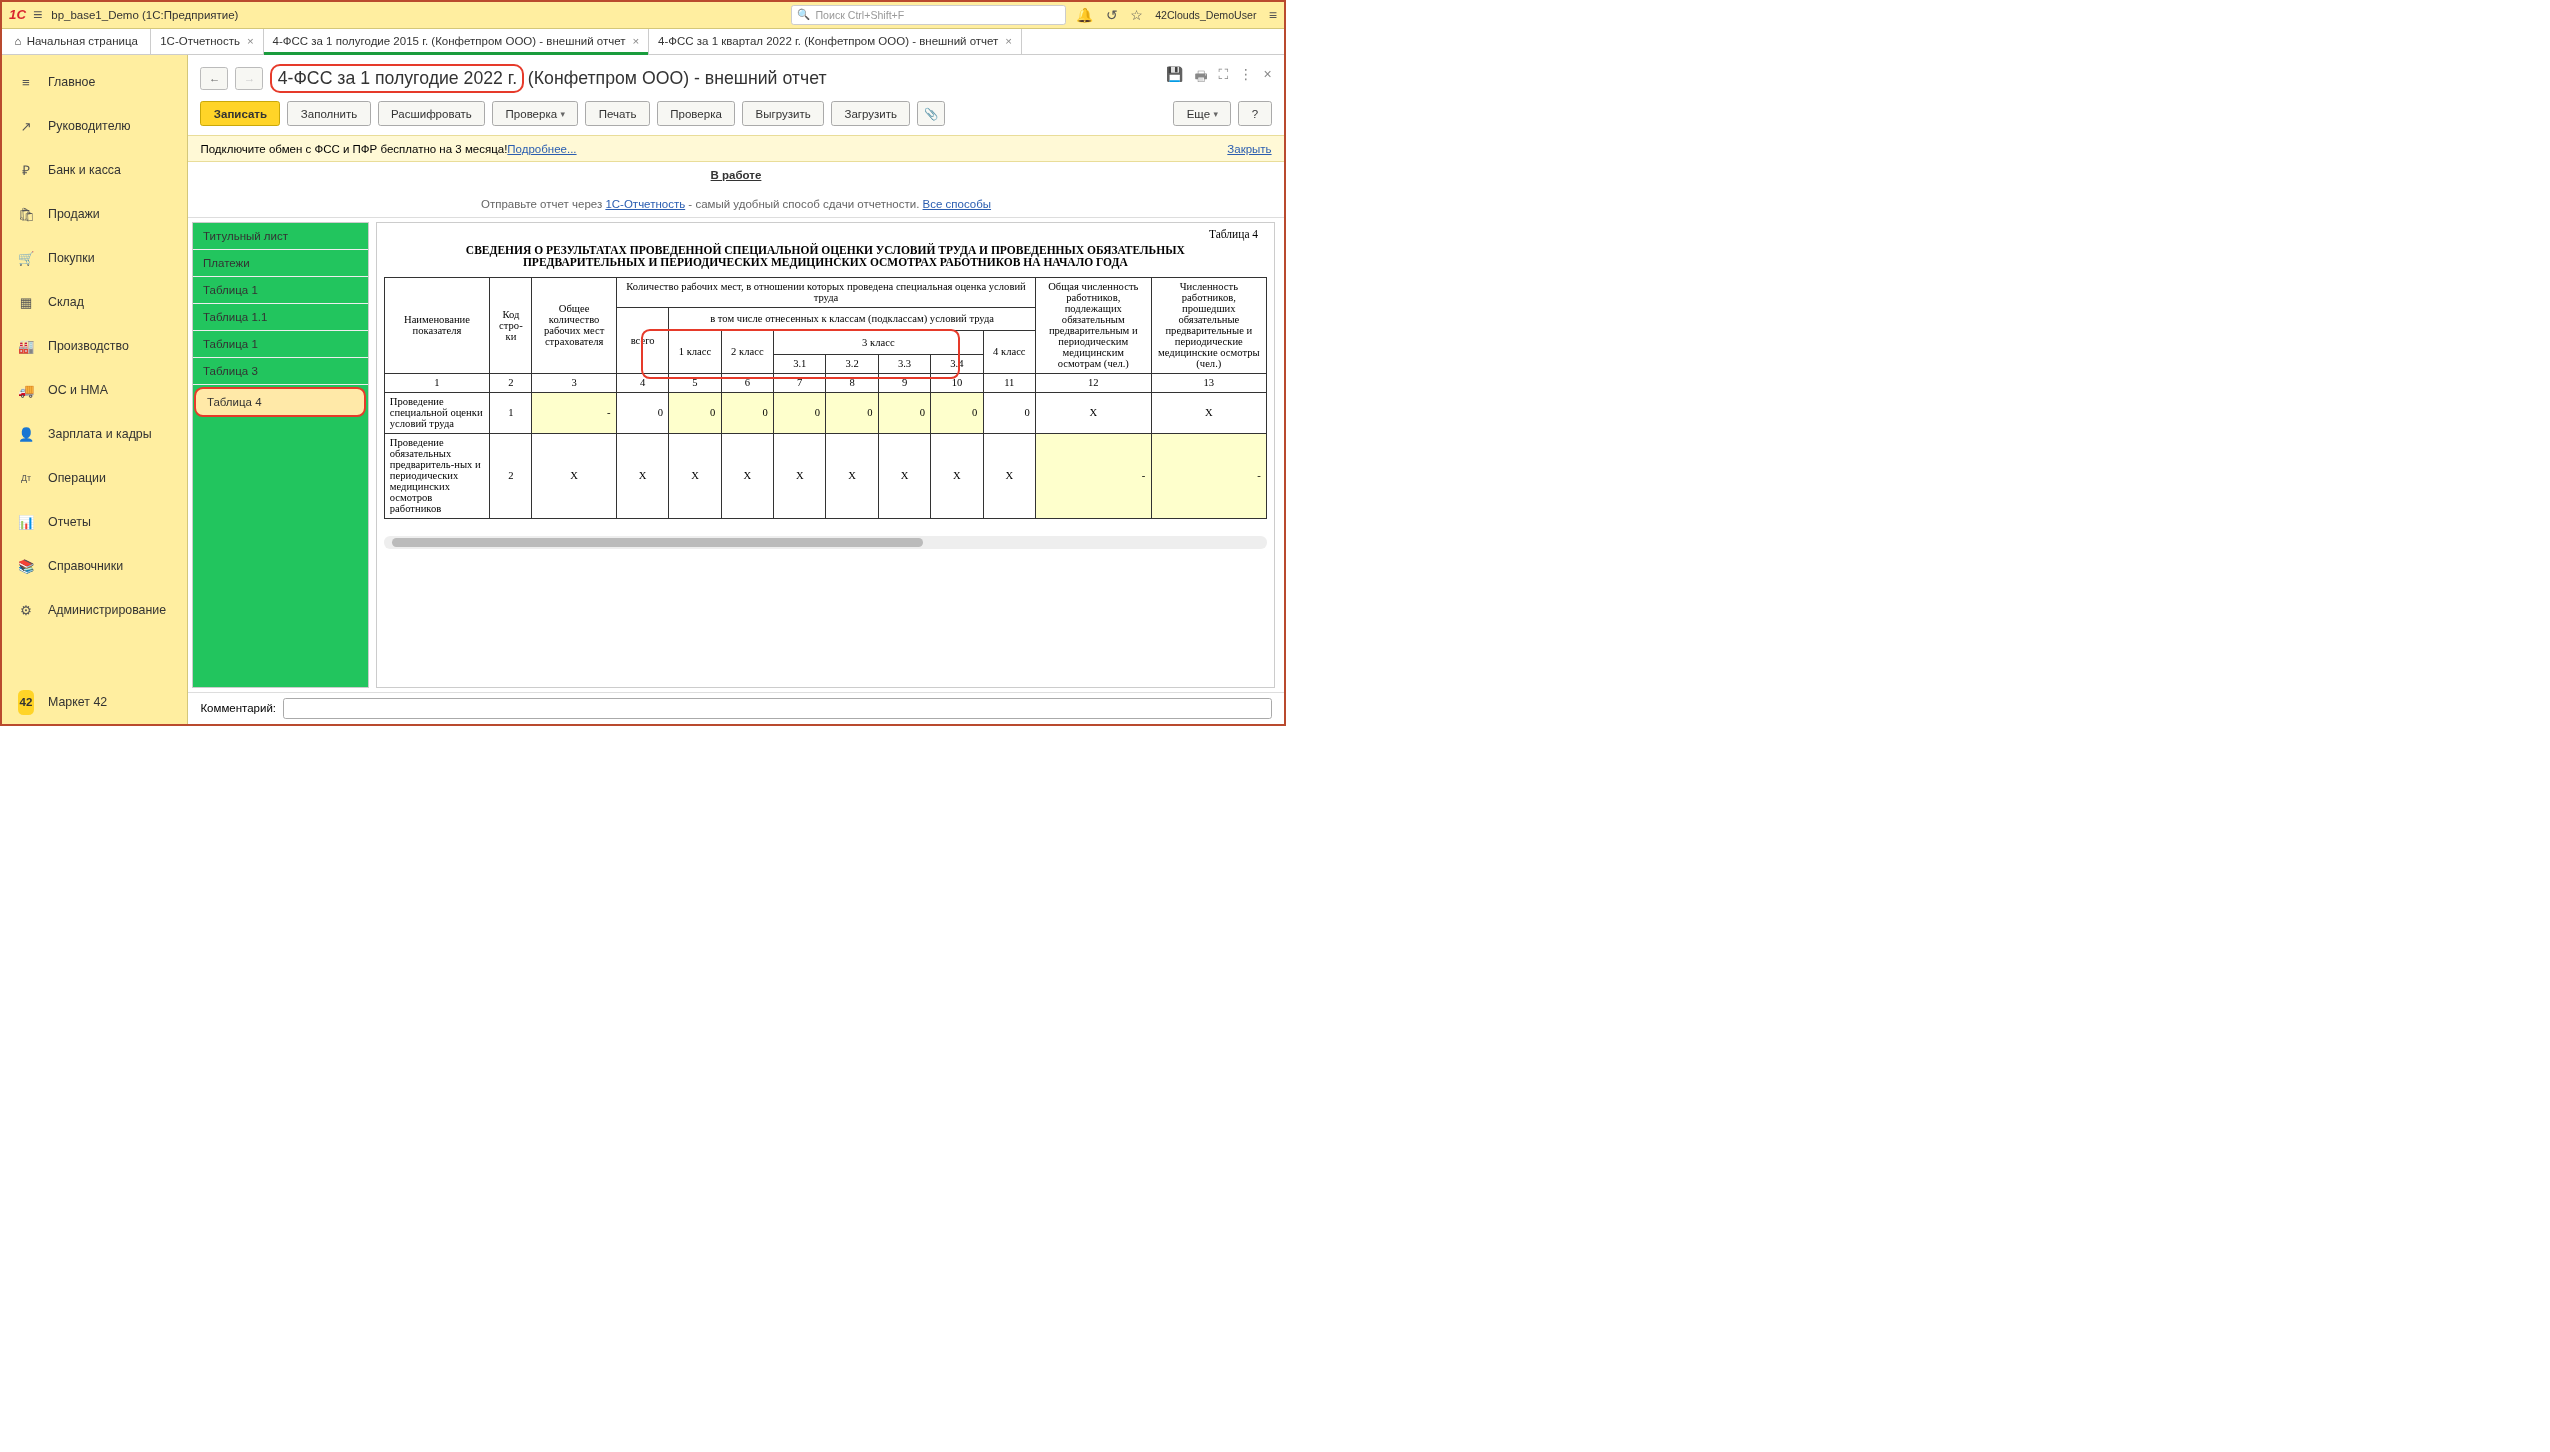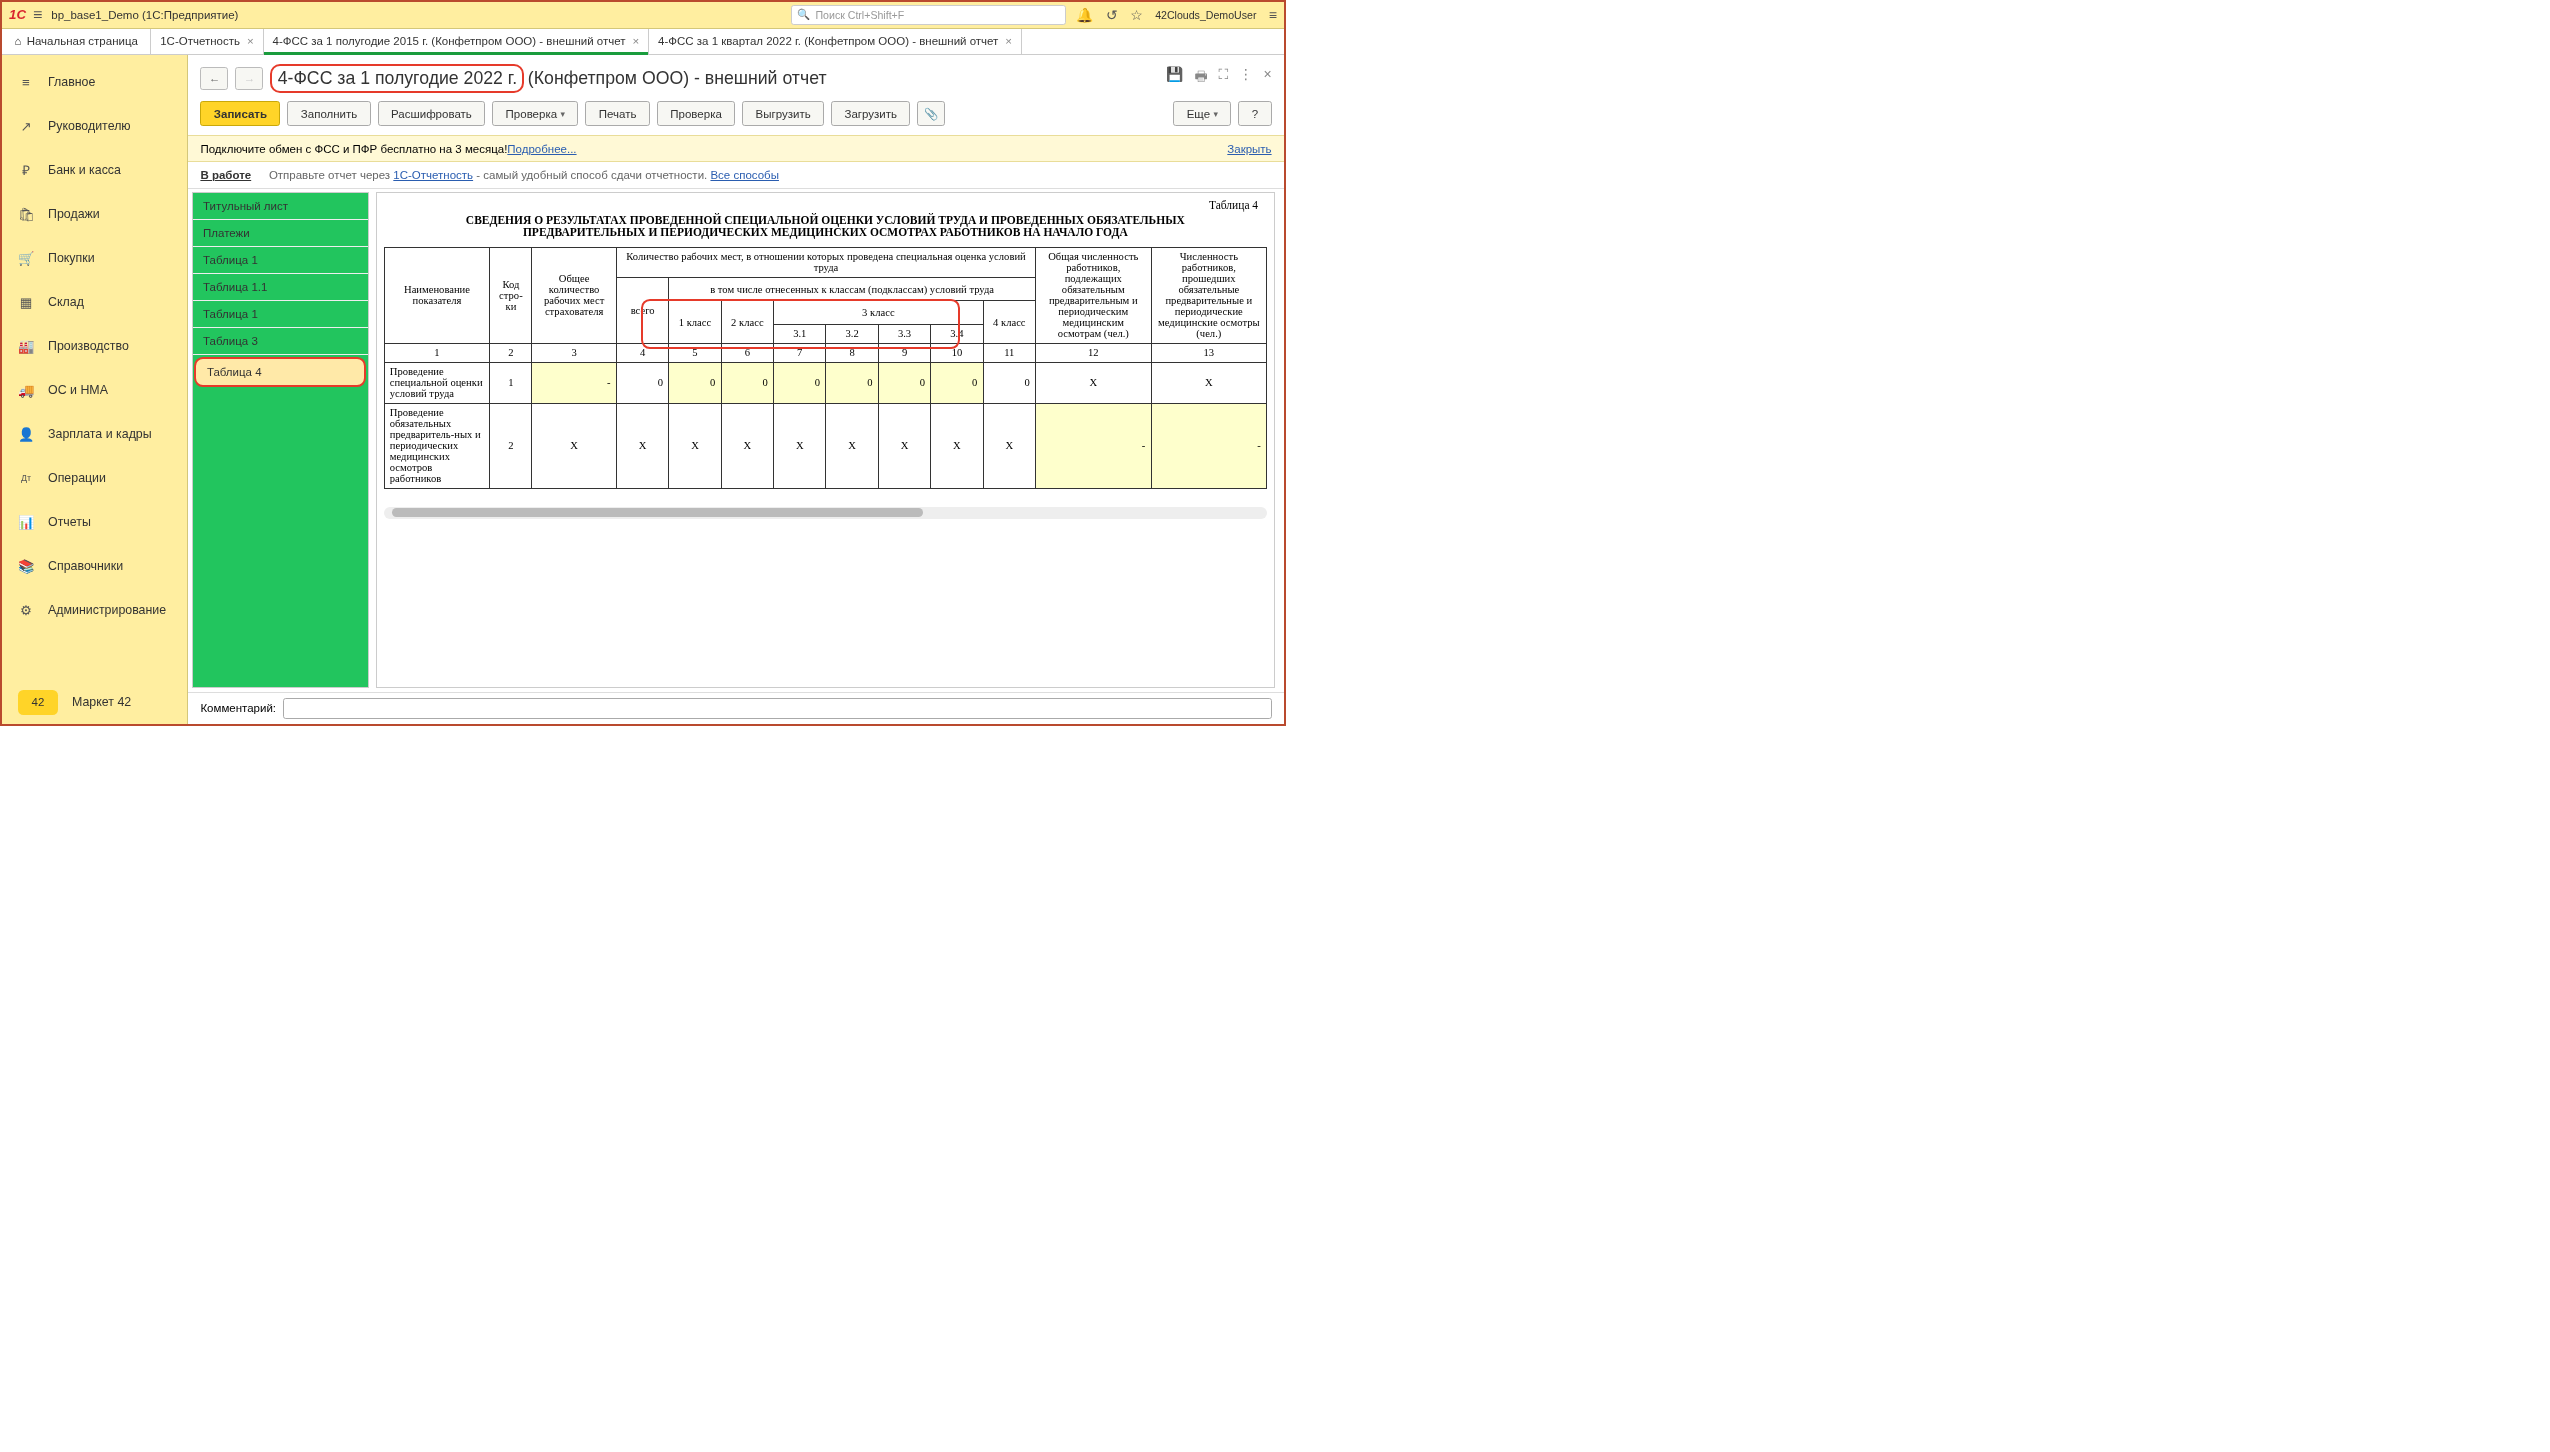--- a/index.html
+++ b/index.html
@@ -82,21 +82,21 @@
   display: flex; flex-direction: column;
 }
 .side-item {
   display: flex; align-items: center;
   height: 44px; padding: 0 16px;
   gap: 14px; cursor: pointer;
   color: #333; font-size: 12.4px;
 }
 .side-icon { width: 16px; text-align: center; color: #555; font-size: 13.3px;}
 .side-item.market { margin-top: auto; }
-.market-badge { background: #ffd428; border-radius: 5.3px; width: 40px; height: 25px; display: flex; align-items: center; justify-content: center; font-weight: normal; color: #333; font-size: 11.5px;}
+.market-badge { background: #ffd428; border-radius: 5.3px; width: 16px; height: 25px; display: flex; align-items: center; justify-content: center; font-weight: bold; color: #333; font-size: 11.5px;}
 
 
 .content { flex: 1; display: flex; flex-direction: column; overflow: hidden; background: #fff;}
 
 .breadcrumb-row {
   display: flex; align-items: center;
   padding: 8.9px 12.4px 5.3px;
   gap: 7px;
 }
 .nav-btn {
@@ -141,21 +141,21 @@
   font-size: 11.5px;
   display: flex; align-items: center;
 }
 .info-banner a { color: #2a5db0; text-decoration: underline; cursor: pointer;}
 .info-banner .close-link { margin-left: auto; color: #2a5db0; text-decoration: underline; cursor: pointer;}
 
 .status-row {
   padding: 7px 12.4px;
   font-size: 11.5px;
   border-bottom: 1.8px solid #ddd;
-  display: flex; gap: 17.7px; align-items: center;
+  display: flex; gap: 17.7px; align-items: center; flex-direction: column;
 }
 .status-link { text-decoration: underline; font-weight: bold; cursor: pointer; color: #333;}
 .status-text { color: #666;}
 .status-text a { color: #2a5db0; text-decoration: underline; cursor: pointer;}
 
 .work-area {
   flex: 1; display: flex; overflow: hidden;
   padding: 3.5px 8.9px 3.5px 3.5px;
 }
 

